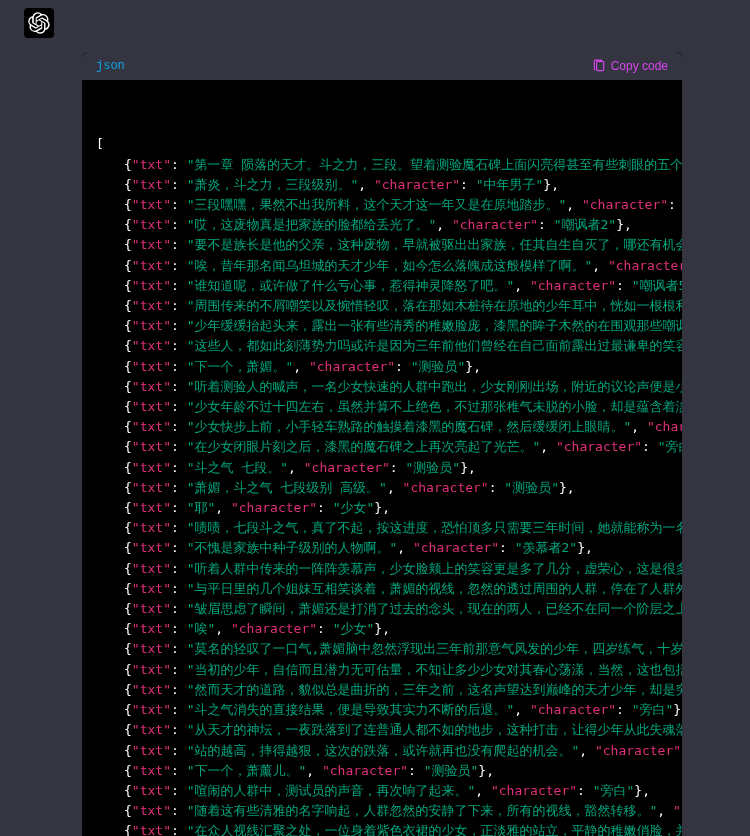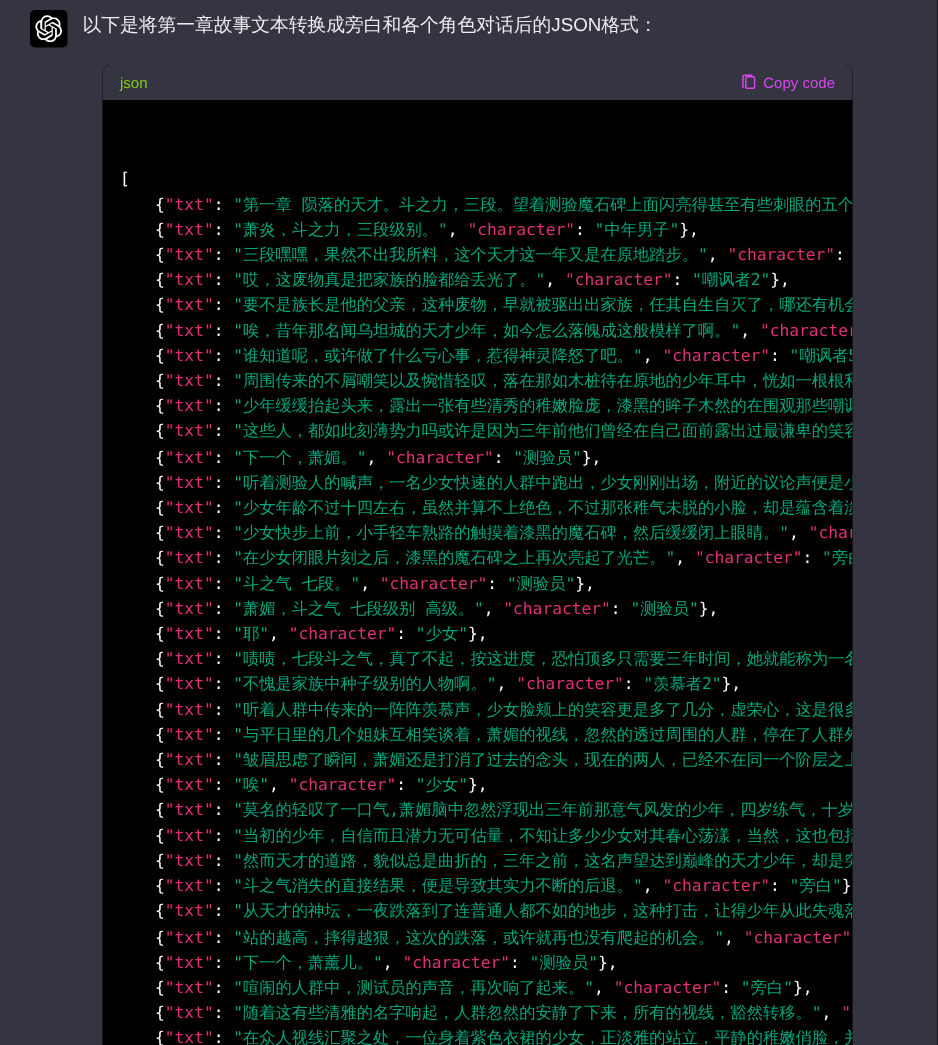--- a/index.html
+++ b/index.html
@@ -45,21 +45,21 @@
     display: flex;
     justify-content: space-between;
     align-items: center;
     background: #343541;
     color: #d9d9e3;
     font-size: 12px;
     padding: 7px 14px;
     border-top-left-radius: 6px;
     border-top-right-radius: 6px;
   }
-  .code-lang { color: #84cc16; }
+  .code-lang { color: #0ea5e9; font-family: Liberation Mono, monospace; }
   .copy-btn {
     display: flex;
     align-items: center;
     gap: 5px;
     color: #d946ef;
     font-size: 12px;
     cursor: pointer;
   }
   .copy-btn svg { width: 14px; height: 14px; }
   .code-body {
@@ -81,21 +81,20 @@
 </style>
 </head>
 <body>
 
 <div class="message-row">
   <div class="avatar">
     <svg viewBox="0 0 41 41" fill="none">
       <path d="M37.532 16.87a9.963 9.963 0 0 0-.856-8.184 10.078 10.078 0 0 0-10.855-4.835A9.964 9.964 0 0 0 18.306.5a10.079 10.079 0 0 0-9.614 6.977 9.967 9.967 0 0 0-6.664 4.834 10.08 10.08 0 0 0 1.24 11.817 9.965 9.965 0 0 0 .856 8.185 10.079 10.079 0 0 0 10.855 4.835 9.965 9.965 0 0 0 7.516 3.35 10.078 10.078 0 0 0 9.617-6.981 9.967 9.967 0 0 0 6.663-4.834 10.079 10.079 0 0 0-1.243-11.813ZM22.498 37.886a7.474 7.474 0 0 1-4.799-1.735c.061-.33.168-.91.237-.134l7.964-4.6a1.294 1.294 0 0 0 .655-1.134V19.054l3.366 1.944a.12.12 0 0 1 .066.092v9.299a7.505 7.505 0 0 1-7.49 7.496ZM6.392 31.006a7.471 7.471 0 0 1-.894-5.023c.06.036.162.099.237.141l7.964 4.6a1.297 1.297 0 0 0 1.308 0l9.724-5.614v3.888a.12.12 0 0 1-.48.103l-8.051 4.649a7.504 7.504 0 0 1-10.24-2.744ZM4.297 13.62A7.469 7.469 0 0 1 8.2 10.333c0 .068-.4.19-.4.274v9.201a1.294 1.294 0 0 0 .654 1.132l9.723 5.614-3.366 1.944a.12.12 0 0 1-.114.01L7.04 23.856a7.504 7.504 0 0 1-2.743-10.237Zm27.658 6.437-9.724-5.615 3.367-1.943a.121.121 0 0 1 .113-.01l8.052 4.648a7.498 7.498 0 0 1-1.158 13.528v-9.476a1.293 1.293 0 0 0-.65-1.132Zm3.35-5.043c-.059-.037-.162-.099-.236-.141l-7.965-4.6a1.298 1.298 0 0 0-1.308 0l-9.723 5.614v-3.888a.12.12 0 0 1 .048-.103l8.05-4.645a7.497 7.497 0 0 1 11.135 7.763Zm-21.063 6.929-3.367-1.944a.12.12 0 0 1-.065-.092v-9.299a7.497 7.497 0 0 1 12.293-5.756 6.94 6.94 0 0 0-.236.134l-7.965 4.6a1.294 1.294 0 0 0-.654 1.132l-.006 11.225Zm1.829-3.943 4.33-2.501 4.332 2.5v5l-4.331 2.5-4.331-2.5V18Z" fill="#fff"></path>
     </svg>
   </div>
-  <div class="intro">以下是将第一章故事文本转换成旁白和各个角色对话后的JSON格式：</div>
 </div>
 
 <div class="code-block">
   <div class="code-header">
     <span class="code-lang">json</span>
     <span class="copy-btn">
       <svg viewBox="0 0 24 24" fill="none" stroke="currentColor" stroke-width="2">
         <rect x="8" y="4" width="12" height="16" rx="2"></rect>
         <path d="M16 4V2H6a2 2 0 0 0-2 2v14h2"></path>
       </svg>

